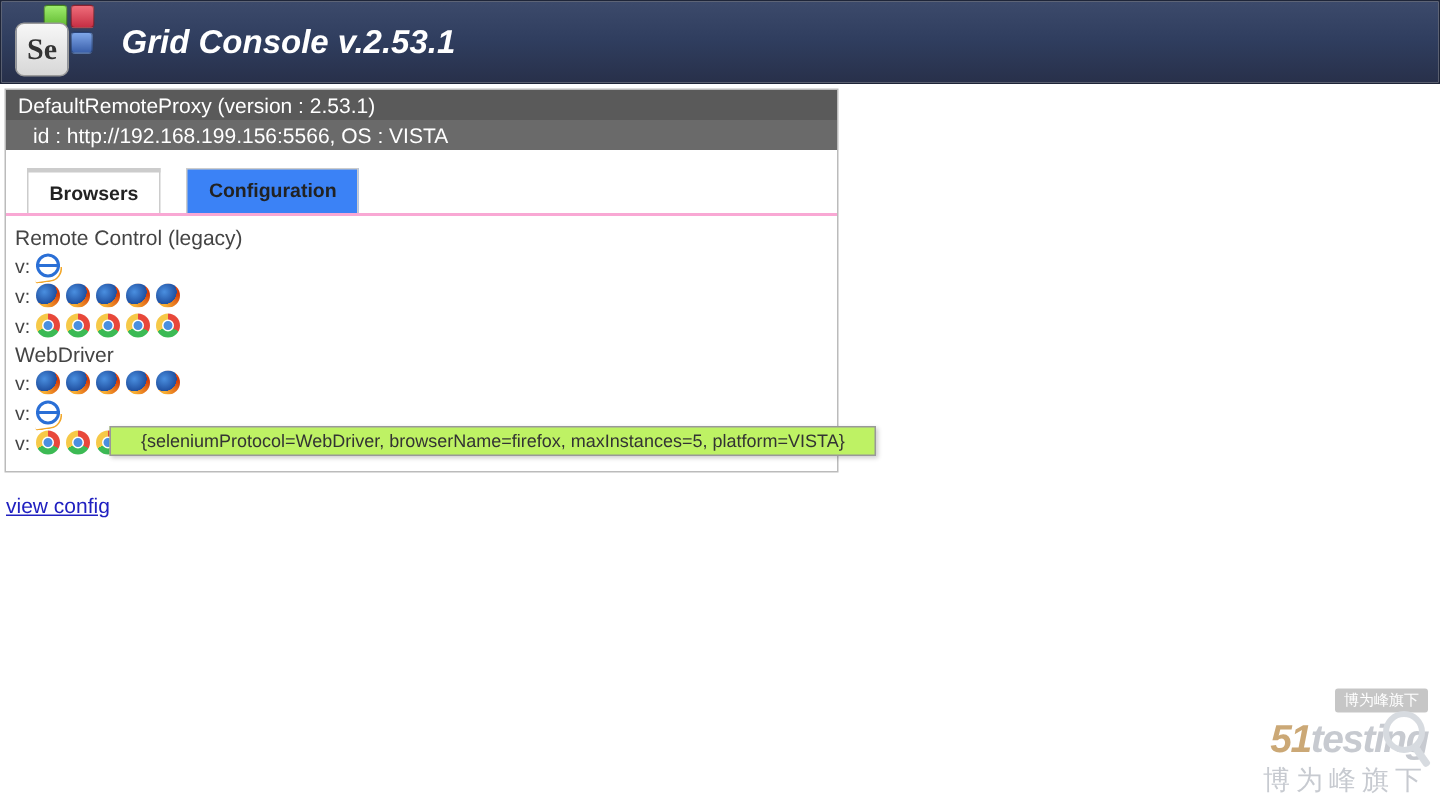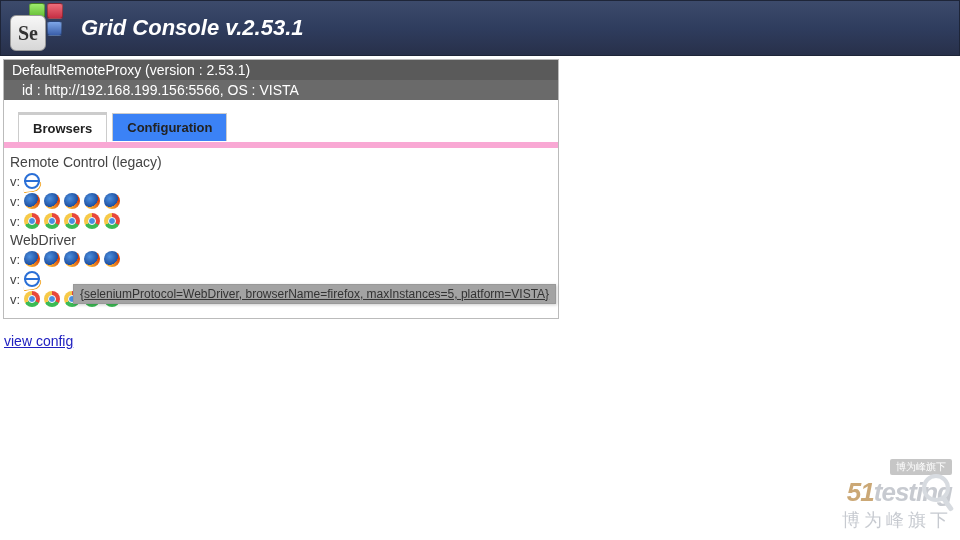--- a/index.html
+++ b/index.html
@@ -9,35 +9,35 @@
 .logo-sq { position: absolute; width: 16px; height: 16px; border-radius: 3px; border: 1px solid rgba(0,0,0,0.3); }
 .sq-g { background: linear-gradient(#9eec6d,#5fb82f); top: 2px; left: 22px; }
 .sq-r { background: linear-gradient(#ef6d7a,#c62f44); top: 2px; left: 40px; }
 .sq-b { background: linear-gradient(#7ea6e8,#3a5faa); top: 20px; left: 40px; width: 15px; height: 15px; }
 .logo-se { position: absolute; top: 14px; left: 3px; width: 36px; height: 36px; border-radius: 6px; background: linear-gradient(#f7f7f7,#d7d7d7); border: 1px solid #9a9a9a; display: flex; align-items: center; justify-content: center; font-family: Georgia, serif; font-size: 20px; font-weight: bold; color: #333; }
 .header-title { color: #fff; font-size: 22px; font-weight: bold; font-style: italic; font-family: Verdana, sans-serif; }
 .proxy-box { width: 556px; border: 1px solid #bbb; margin: 3px 0 0 3px; background: #fff; }
 .proxy-head { background: #5a5a5a; color: #fff; padding: 2px 8px; font-size: 14px; }
 .proxy-sub { background: #6a6a6a; color: #fff; padding: 2px 18px; font-size: 14px; }
 .tabs-wrap { margin-top: 12px; }
-.tabs { display: flex; gap: 5px; padding-left: 14px; align-items: center; }
+.tabs { display: flex; gap: 17px; padding-left: 14px; }
 .tab { padding: 6px 14px; font-size: 13px; font-weight: bold; color: #222; cursor: pointer; border: 1px solid #ccc; background: #3b82f6; border-bottom: none; }
 .tab.active { background: #fff; border-top: 3px solid #ccc; }
-.tab-content { border-top: 6px solid #f9a8d4; margin: 0; padding: 4px 6px 8px 6px; background: #fff; }
+.tab-content { border-top: 2px solid #f9a8d4; margin: 0; padding: 4px 6px 8px 6px; background: #fff; }
 .section-title { color: #444; margin: 2px 0; font-size: 14px; }
 .row { display: flex; align-items: center; margin: 2px 0; min-height: 18px; }
 .vlabel { color: #444; font-size: 13px; margin-right: 2px; }
 .icon-wrap { display: inline-flex; margin: 0 2px; }
 .ie-icon { width: 16px; height: 16px; border: 2px solid #2a6fd6; border-radius: 50%; position: relative; background: #fff; }
 .ie-icon:before { content: ''; position: absolute; top: 5px; left: -2px; right: -2px; height: 2px; background: #2a6fd6; }
 .ie-icon:after { content: ''; position: absolute; width: 18px; height: 8px; border: 1.5px solid #f2a72a; border-top: none; border-left: none; border-radius: 0 0 10px 2px; top: 8px; left: -3px; transform: rotate(-8deg); }
 .ff-icon { width: 16px; height: 16px; border-radius: 50%; background: radial-gradient(circle at 35% 35%, #4a8fe0 0%, #2050a0 55%, transparent 56%), conic-gradient(from 200deg, #f9b233, #e6601d, #d43c0a, #f9b233); position: relative; }
 .ch-icon { width: 16px; height: 16px; border-radius: 50%; background: conic-gradient(#e8483a 0deg 120deg, #3cba54 120deg 240deg, #f6c948 240deg 360deg); position: relative; }
 .ch-icon:after { content: ''; position: absolute; top: 4px; left: 4px; width: 8px; height: 8px; border-radius: 50%; background: #4a8fe0; border: 1.5px solid #fff; box-sizing: border-box; }
-.tooltip { position: absolute; background: #a3a3a3; border: 1px solid #999; padding: 2px 6px; font-size: 12px; color: #333; box-shadow: 1px 1px 3px rgba(0,0,0,0.2); white-space: nowrap; text-decoration: underline; }
+.tooltip { position: absolute; background: #bef264; border: 1px solid #999; padding: 2px 20px; font-size: 12px; color: #333; box-shadow: 1px 1px 3px rgba(0,0,0,0.2); white-space: nowrap; }
 .view-config { display: inline-block; margin: 14px 0 0 4px; color: #2020c0; text-decoration: underline; font-size: 14px; }
 .watermark { position: absolute; bottom: 8px; right: 8px; text-align: right; opacity: 0.55; margin-left: 44px; }
 .wm-tag { display: inline-block; background: #999; color: #fff; font-size: 10px; padding: 1px 6px; border-radius: 2px; margin-bottom: 2px; }
 .wm-main { font-size: 26px; font-weight: bold; font-style: italic; color: #9aa0ab; letter-spacing: -1px; }
 .wm-main .orange { color: #a16207; }
 .wm-cn { font-size: 18px; color: #9aa0ab; letter-spacing: 4px; }
 .wm-glass { position: absolute; right: 2px; top: 16px; width: 28px; height: 28px; border: 4px solid #b8bec7; border-radius: 50%; }
 .wm-glass:after { content: ''; position: absolute; width: 5px; height: 16px; background: #b8bec7; bottom: -14px; right: -4px; transform: rotate(-35deg); border-radius: 2px; }
 </style>
 </head>

